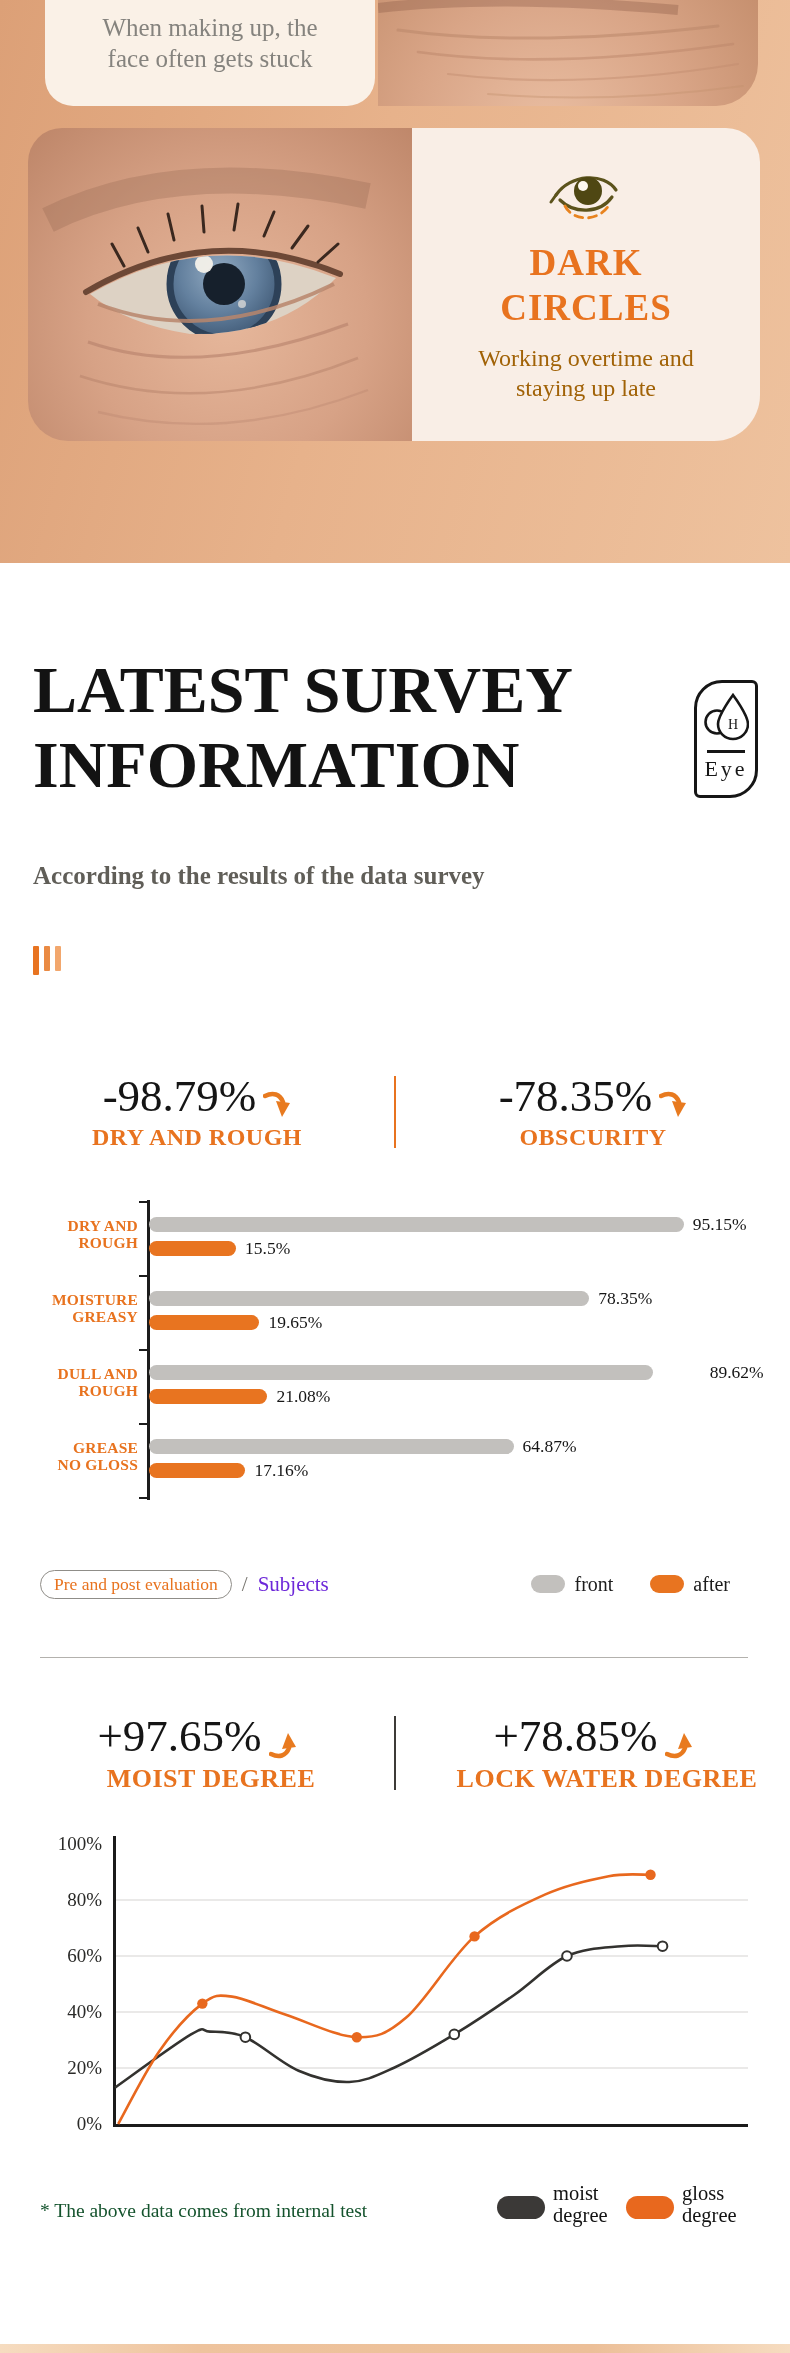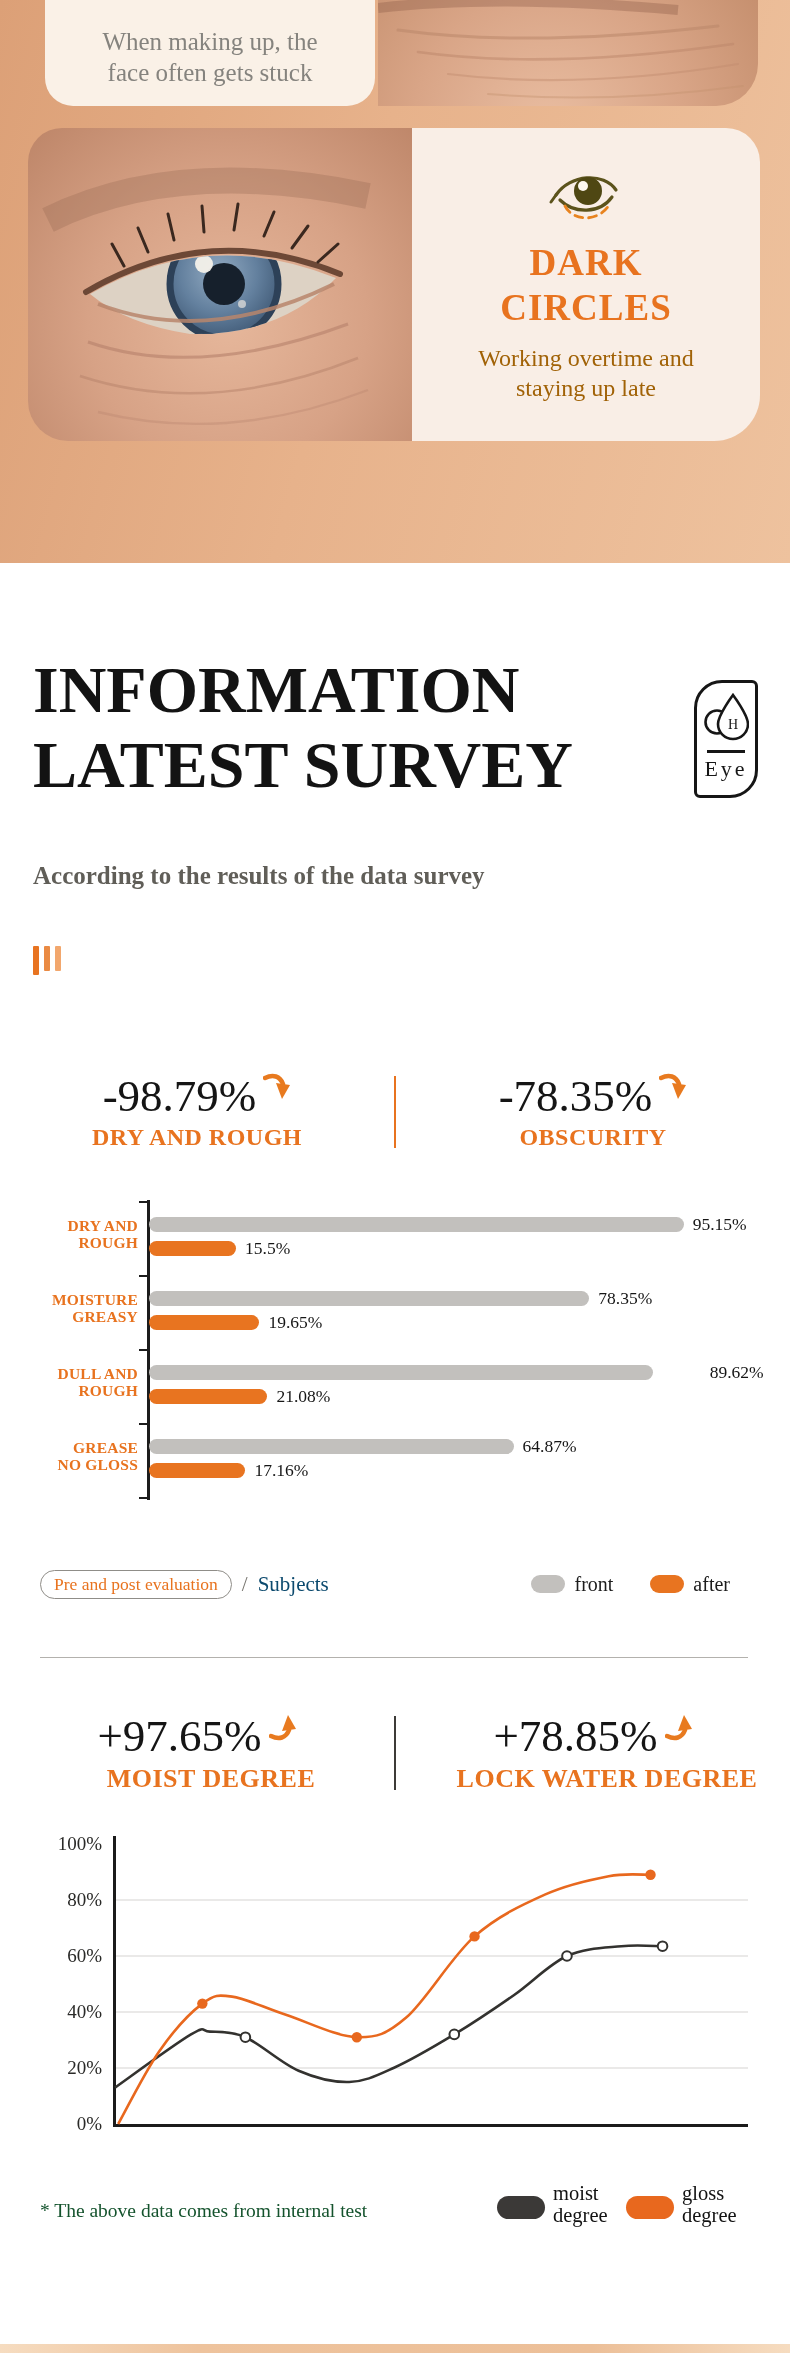--- a/index.html
+++ b/index.html
@@ -3,21 +3,21 @@
 <meta charset="utf-8">
 <style>
   * { margin:0; padding:0; box-sizing:border-box; }
   body { background:#fff; font-family:"Liberation Serif","DejaVu Serif",serif; }
   #page { position:relative; width:790px; height:2353px; margin:0 auto; background:#ffffff; overflow:hidden; }
 
   
   .hero { position:absolute; left:0; top:0; width:790px; height:563px;
           background:linear-gradient(105deg,#dca077 0%,#e7b28b 45%,#eec29e 100%); }
   .caption-box { position:absolute; left:45px; top:0; width:330px; height:106px;
-                 background:#faf1e7; border-radius:0 0 28px 28px; text-align:center; padding-top:26px; }
+                 background:#faf1e7; border-radius:0 0 28px 28px; text-align:center; padding-top:12px; }
   .caption-box span { display:block; font-size:25px; line-height:31px; color:#85837e; }
   .photo-a { position:absolute; left:378px; top:0; width:380px; height:106px;
              border-radius:0 0 42px 0; overflow:hidden;
              background:radial-gradient(circle at 45% 120%,#e9bda1 0%,#d9a587 55%,#c6906f 100%); }
   .photo-eye { position:absolute; left:28px; top:128px; width:384px; height:313px;
                border-radius:34px 0 0 40px; overflow:hidden;
                background:radial-gradient(circle at 52% 62%,#e6b79b 0%,#d7a286 50%,#bd8568 100%); }
   .panel { position:absolute; left:412px; top:128px; width:348px; height:313px;
            background:#f9eee6; border-radius:0 34px 46px 0; text-align:center; }
   .panel-icon { margin-top:36px; }
@@ -38,21 +38,21 @@
   .subtitle { position:absolute; left:33px; top:862px; font-size:25px; color:#605e58;font-weight:bold; }
   .ticks { position:absolute; left:33px; top:946px; display:flex; align-items:flex-start; gap:5px; height:30px; }
   .tick { width:6px; border-radius:1px; }
   .tick1 { height:29px; background:#e87421; }
   .tick2 { height:25px; background:#ea8a43; }
   .tick3 { height:25px; background:#f2a76d; }
 
   
   .stat-row { position:absolute; left:0; width:790px; display:flex; }
   .stat-cell { flex:1; text-align:center; }
-  .stat-num-line { display:flex; align-items:flex-start; justify-content:center; gap:7px; }
+  .stat-num-line { display:flex; align-items:flex-end; justify-content:center; gap:7px; }
   .stat-num { font-size:45px; line-height:48px; color:#151515; }
   .stat-label { margin-top:4px; font-size:24px; font-weight:bold; color:#e8731f; letter-spacing:0.5px; }
   .stat-label-lg { font-size:26px;padding-left:28px; }
   .stat-div { width:2px; align-self:center; }
   .stat-div-orange { height:72px; background:#e8731f; }
   .stat-div-dark { height:74px; background:#3d3b38; }
 
   
   .barchart { position:absolute; left:0; top:1196px; width:790px; height:325px; }
   .axis-v { position:absolute; left:147px; top:4px; width:2.5px; height:300px; background:#1c1c1c; }
@@ -63,21 +63,21 @@
   .bar-label span { display:block; }
   .bar { position:absolute; left:149px; height:14.5px; border-radius:8px; }
   .bar-value { position:absolute; font-size:17.5px; line-height:20px; color:#161616; }
 
   
   .legend1 { position:absolute; left:0; top:1566px; width:790px; height:36px;
              display:flex; align-items:center; padding:0 60px 0 40px; }
   .legend-pill { border:1.6px solid #8f8d88; border-radius:17px; padding:3px 13px;
                  font-size:17.5px; color:#e8731f; }
   .legend-slash { margin:0 10px; font-size:21px; color:#76746e; }
-  .legend-subjects { font-size:21px; color:#0c4a6e; }
+  .legend-subjects { font-size:21px; color:#6d28d9; }
   .legend-right { margin-left:auto; display:flex; align-items:center; gap:9px; }
   .swatch { width:34px; height:18px; border-radius:9px; }
   .legend-word { font-size:20px; color:#1c1c1c; }
   .gap28 { width:19px; }
 
   .divider { position:absolute; left:40px; top:1657px; width:708px; height:1px; background:#b3b1ad; }
 
   
   .linechart { position:absolute; left:0; top:1828px; width:790px; height:325px; }
 
@@ -171,22 +171,22 @@
         <span>CIRCLES</span>
       </div>
       <div class="panel-sub">
         <span>Working overtime and</span>
         <span>staying up late</span>
       </div>
     </div>
   </div>
 
   <div class="h1">
+    <span>LATEST SURVEY</span>
     <span>INFORMATION</span>
-    <span>LATEST SURVEY</span>
   </div>
 
   <div class="badge">
     <svg width="46" height="50" viewBox="0 0 46 50" style="margin-top:8px">
       <circle cx="14" cy="31" r="11.5" fill="#ffffff" stroke="#161616" stroke-width="2.6"></circle>
       <path d="M30,4 C30,4 15,24 15,33 a15,15 0 0 0 30,0 C45,24 30,4 30,4 Z" fill="#ffffff" stroke="#161616" stroke-width="2.6"></path>
       <text x="30" y="38" font-size="14" text-anchor="middle" fill="#161616" font-family="Liberation Serif, serif">H</text>
     </svg>
     <div class="badge-divider"></div>
     <div class="badge-label">Eye</div>

